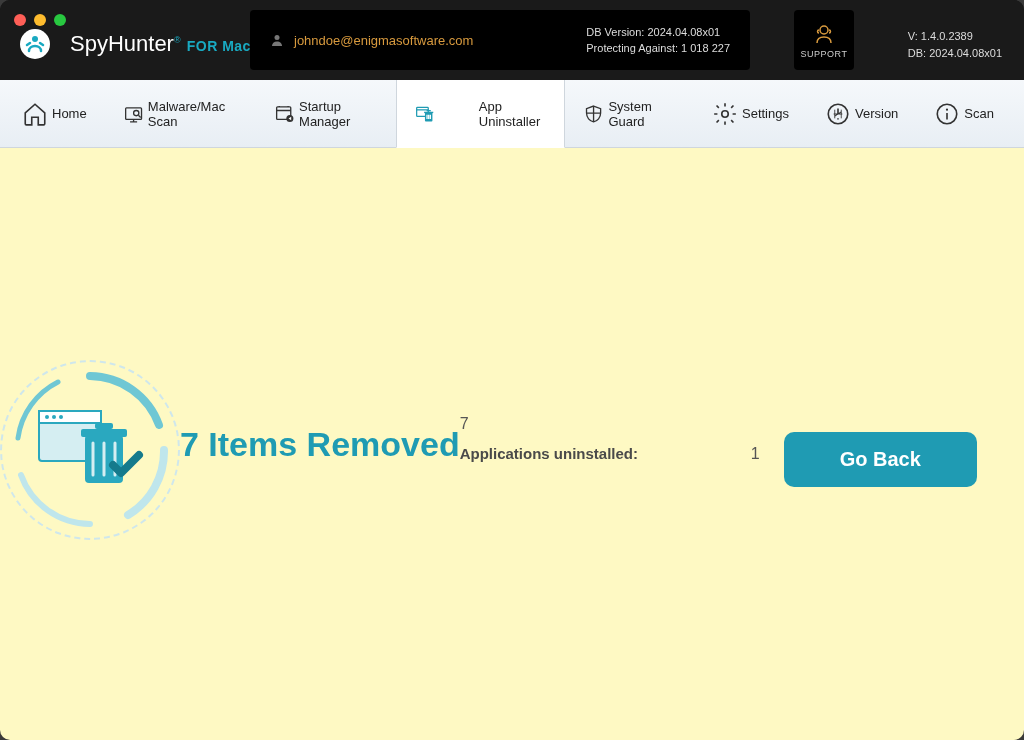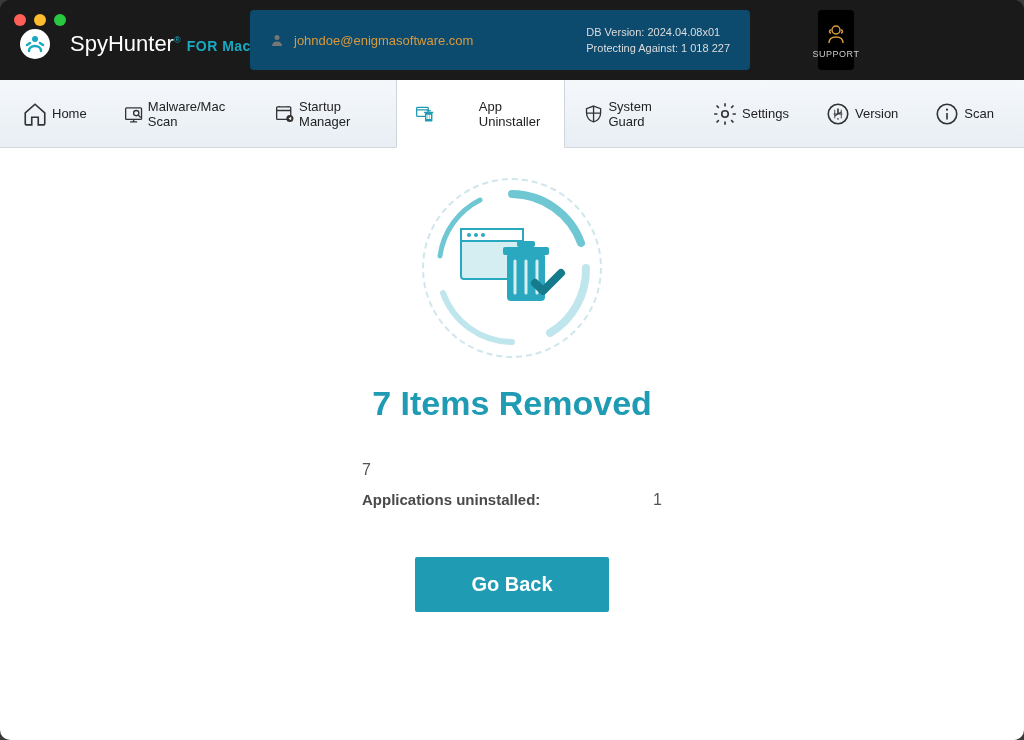--- a/index.html
+++ b/index.html
@@ -63,21 +63,21 @@
   }
   .logo-sub { color: #19a9c1; font-size: 14px; font-weight: 600; letter-spacing: 0.5px; }
   .logo-reg { font-size: 9px; color: #19a9c1; vertical-align: super; }
 
   .header-mid {
     position: absolute;
     left: 250px;
     top: 10px;
     width: 500px;
     height: 60px;
-    background: #0c4a6e;
+    background: #000000;
     border-radius: 4px;
     display: flex;
     align-items: center;
     padding: 0 20px;
     justify-content: space-between;
   }
   .user-email {
     color: #d89a3e;
     font-size: 13px;
     display: flex;
@@ -89,21 +89,21 @@
     color: #ddd;
     font-size: 11px;
     line-height: 1.5;
     text-align: left;
   }
 
   .support-box {
     position: absolute;
     right: 170px;
     top: 10px;
-    width: 36px;
+    width: 60px;
     height: 60px;
     background: #000;
     border-radius: 4px;
     display: flex;
     flex-direction: column;
     align-items: center;
     justify-content: center;
     gap: 2px;
   }
   .support-box svg { stroke: #d89a3e; fill: none; }
@@ -146,27 +146,26 @@
     border-right: 1px solid #cfd6dd;
     margin-bottom: -1px;
     border-bottom: 1px solid #fff;
     gap: 44px;
   }
   .tab svg { width: 26px; height: 26px; }
   .tab-spacer { flex: 1; }
 
   
   .content {
-    background: #ffffff;
+    background: #fef9c3;
     height: calc(740px - 80px - 68px);
     display: flex;
-    flex-direction: column;
+    flex-direction: row;
     align-items: center;
     padding-top: 30px;
-    gap: 8px;
   }
 
   .result-illustration {
     width: 180px;
     height: 180px;
     position: relative;
     margin-bottom: 18px;
   }
   .dashed-ring {
     position: absolute;
@@ -210,21 +209,22 @@
   .stat-value { color: #555; font-size: 16px; }
 
   .go-back {
     background: #1f9bb3;
     color: #fff;
     border: none;
     font-size: 20px;
     font-weight: 700;
     padding: 16px 56px;
     cursor: pointer;
-    border-radius: 2px;
+    border-radius: 10px;
+    margin-left: 24px;
   }
 
 </style>
 </head>
 <body>
 
 <div class="window">
 
   <div class="titlebar">
     <div class="traffic-lights">
@@ -263,20 +263,24 @@
 
     <div class="support-box">
       <svg width="26" height="26" viewBox="0 0 26 26" stroke-width="1.5">
         <circle cx="13" cy="9" r="4"></circle>
         <path d="M6 22c0-4 3-6 7-6s7 2 7 6"></path>
         <path d="M8 9c-2 0-2 3 0 3M18 9c2 0 2 3 0 3"></path>
       </svg>
       <span class="support-label">SUPPORT</span>
     </div>
 
+    <div class="ver-info">
+      <div>V: 1.4.0.2389</div>
+      <div>DB:  2024.04.08x01</div>
+    </div>
   </div>
 
   <div class="toolbar">
     <div class="tab">
       <svg viewBox="0 0 24 24" fill="none" stroke="#333" stroke-width="1.5">
           <path d="M3 11l9-8 9 8v10a1 1 0 01-1 1h-5v-7h-6v7H4a1 1 0 01-1-1z"></path>
         </svg>
       <span>Home</span>
     </div>
     <div class="tab">

